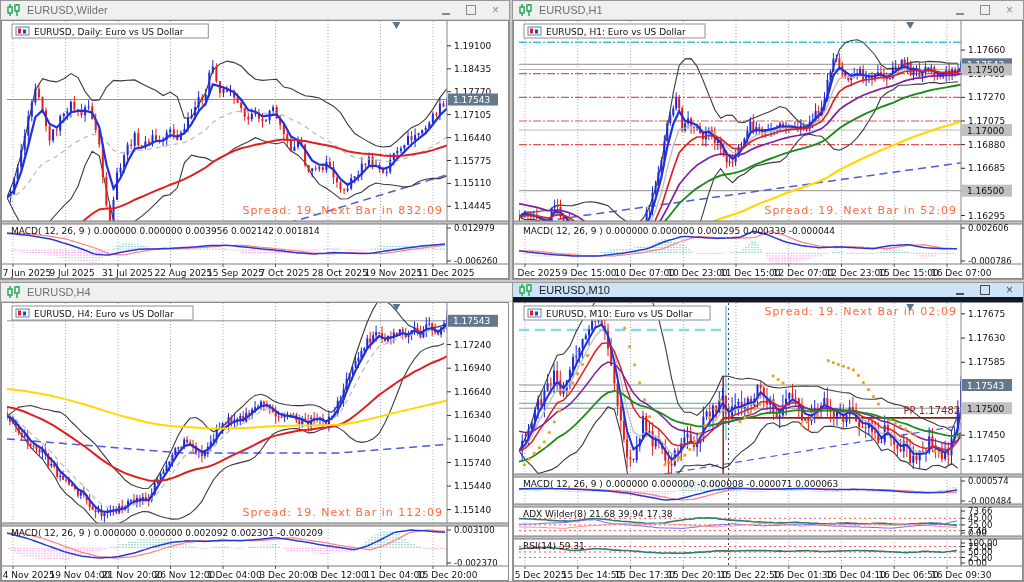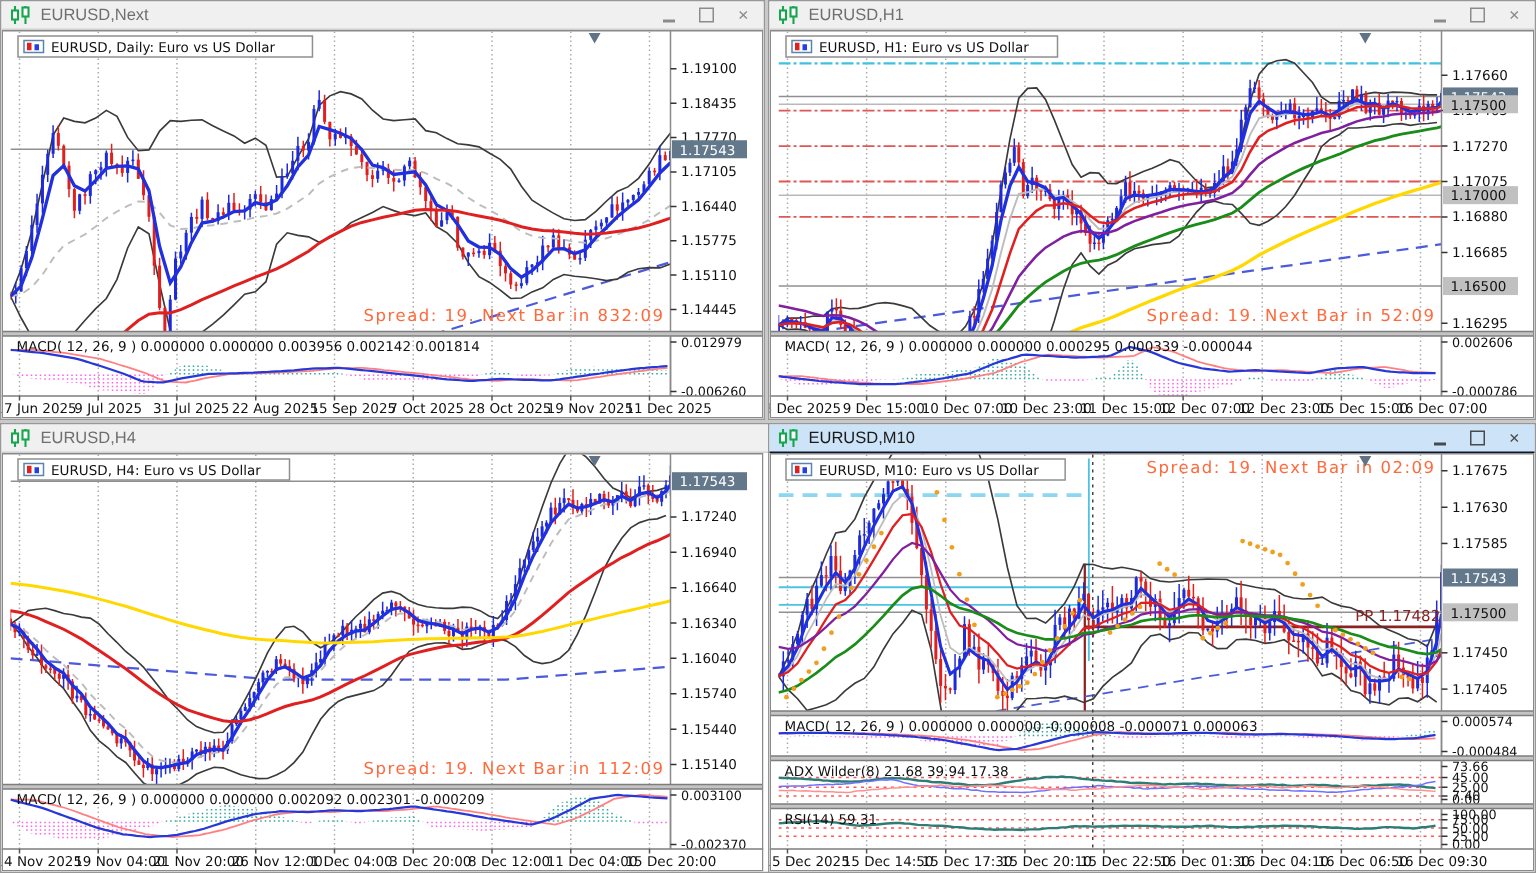--- a/index.html
+++ b/index.html
@@ -5,21 +5,21 @@
   html,body{margin:0;padding:0;}
   body{width:1024px;height:582px;background:#c9c9c9;position:relative;overflow:hidden;
        font-family:"Liberation Sans","DejaVu Sans",sans-serif;}
   .window{position:absolute;background:#ffffff;border:1px solid #979797;box-sizing:border-box;}
   #w0{left:0;top:0;width:510px;height:280px;}
   #w1{left:512px;top:0;width:512px;height:280px;}
   #w2{left:0;top:282px;width:604px;height:300px;}
   #w3{left:512px;top:282px;width:512px;height:300px;}
   .titlebar{height:19px;background:#f0f0f0;display:flex;align-items:center;padding:0 4px 0 6px;
             border-bottom:1px solid #d0d0d0;box-sizing:border-box;}
-  .window.active .titlebar{background:#cde3f8;border-bottom:1px solid #0f172a;}
+  .window.active .titlebar{background:#cde3f8;border-bottom:5px solid #0f172a;}
   .title{font-size:11px;color:#6f6f6f;margin-left:5px;white-space:nowrap;}
   .window.active .title{color:#1b1b1b;}
   .winbtns{margin-left:auto;display:flex;align-items:center;gap:16px;padding-right:6px;}
   .wb{color:#8b8b8b;font-size:12px;line-height:12px;cursor:default;display:inline-block;}
   .window.active .wb{color:#4a4a4a;}
   .wb-min{width:8px;height:8px;border-bottom:2px solid #8b8b8b;}
   .window.active .wb-min{border-color:#4a4a4a;}
   .wb-max{width:8px;height:8px;border:1px solid #8b8b8b;}
   .window.active .wb-max{border-color:#4a4a4a;}
   .chart-body{position:relative;width:100%;height:calc(100% - 19px);background:#fff;}
@@ -31,21 +31,21 @@
 <div class="window" id="w0">
   <div class="titlebar">
     <svg width="15" height="12">
         <g fill="none" stroke="#18a54e" stroke-width="1.4">
           <line x1="3" y1="0" x2="3" y2="12"></line>
           <rect x="1" y="3" width="4" height="6" fill="#fff"></rect>
           <line x1="10" y1="0" x2="10" y2="12"></line>
           <rect x="8" y="1" width="4" height="6" fill="#fff"></rect>
         </g>
       </svg>
-    <span class="title">EURUSD,Next</span>
+    <span class="title">EURUSD,Wilder</span>
     <span class="winbtns">
       <span class="wb wb-min"></span>
       <span class="wb wb-max"></span>
       <span class="wb">×</span>
     </span>
   </div>
   <div class="chart-body"><svg width="508" height="259" viewBox="0 0 508 259">
         <rect x="0" y="0" width="508" height="259" fill="#ffffff"></rect>
         <defs>
           <clipPath id="cm0">

